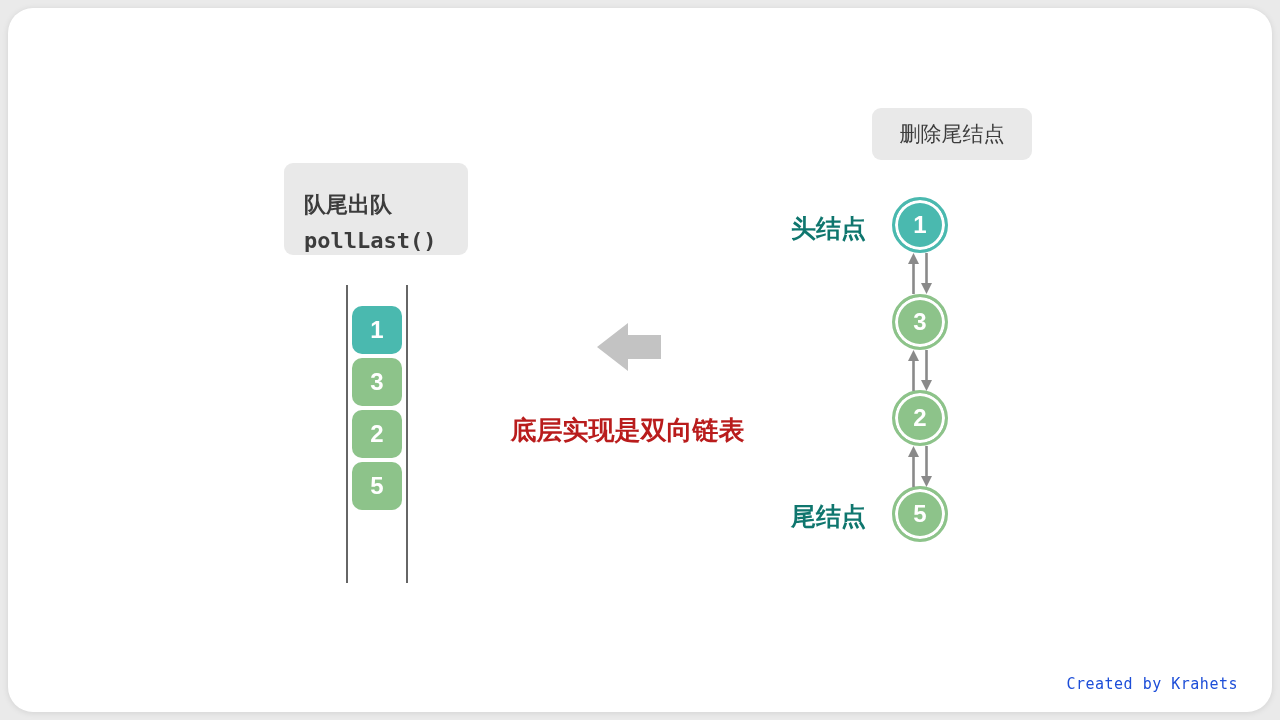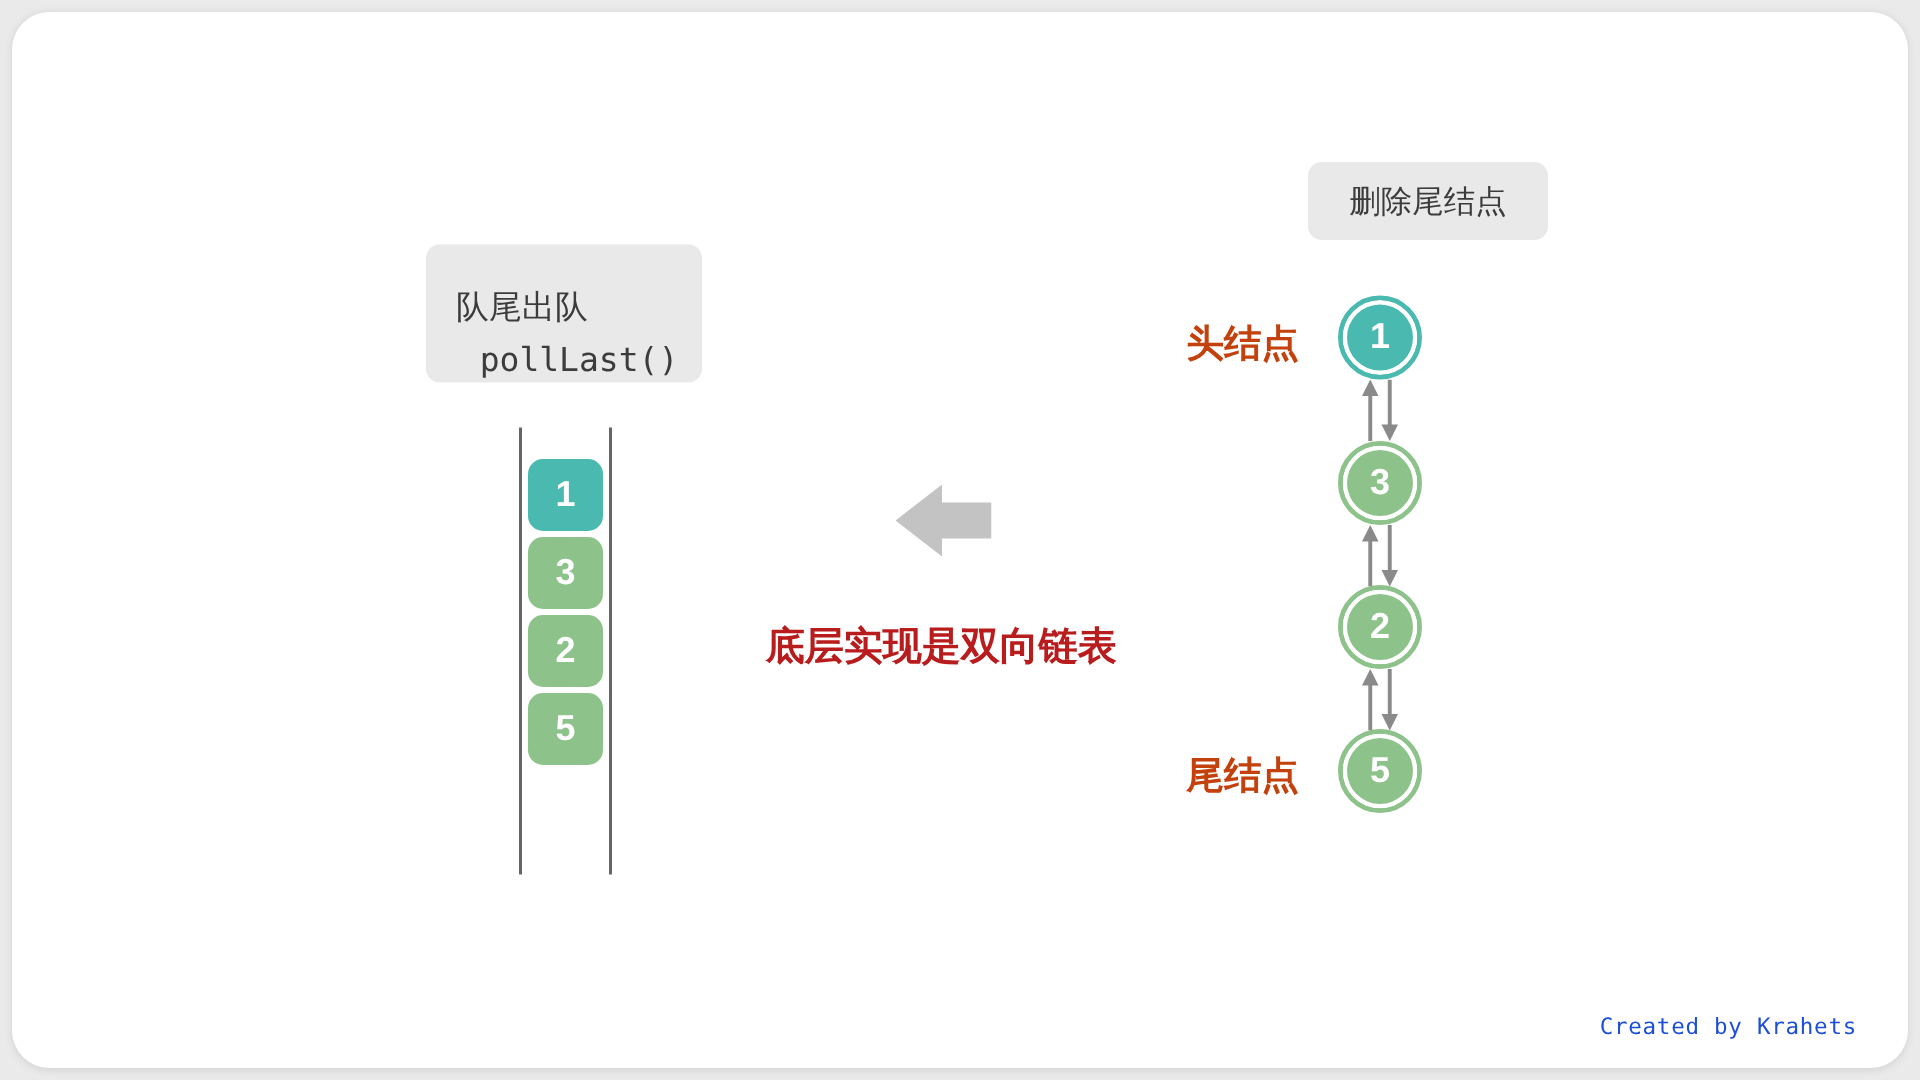--- a/index.html
+++ b/index.html
@@ -26,23 +26,24 @@
     position: absolute;
     background: #e9e9e9;
     border-radius: 9px;
     color: #3c3c3c;
     box-sizing: border-box;
   }
   .op-box {
     left: 284px; top: 163px;
     width: 184px; height: 92px;
     padding: 24px 0 0 20px;
+    font-weight: bold;
   }
   .op-line { font-size: 22px; line-height: 36px; white-space: nowrap; }
-  .op-line.mono { font-family: "DejaVu Sans Mono", "Liberation Mono", monospace; text-align: center; }
+  .op-line.mono { font-family: "DejaVu Sans Mono", "Liberation Mono", monospace; }
   .del-box {
     left: 840px; top: 108px;
     width: 160px; height: 52px;
     font-size: 21px;
     display: flex; align-items: center; justify-content: center; margin-left: 32px;
   }
   
   .queue-wall {
     position: absolute;
     top: 285px; height: 298px; width: 2px;
@@ -98,21 +99,21 @@
     position: absolute;
     left: 907px; width: 26px; height: 41px;
   }
   .ap-0 { top: 253px; }
   .ap-1 { top: 350px; }
   .ap-2 { top: 446px; }
   .side-label {
     position: absolute;
     left: 760px; width: 106px;
     text-align: right;
-    color: #c2410c;
+    color: #0f766e;
     font-size: 25px; font-weight: bold;
     white-space: nowrap;
   }
   .head-label { top: 212px; }
   .tail-label { top: 500px; }
   
   .watermark {
     position: absolute;
     right: 42px; top: 675px;
     font-family: "DejaVu Sans Mono", "Liberation Mono", monospace;

